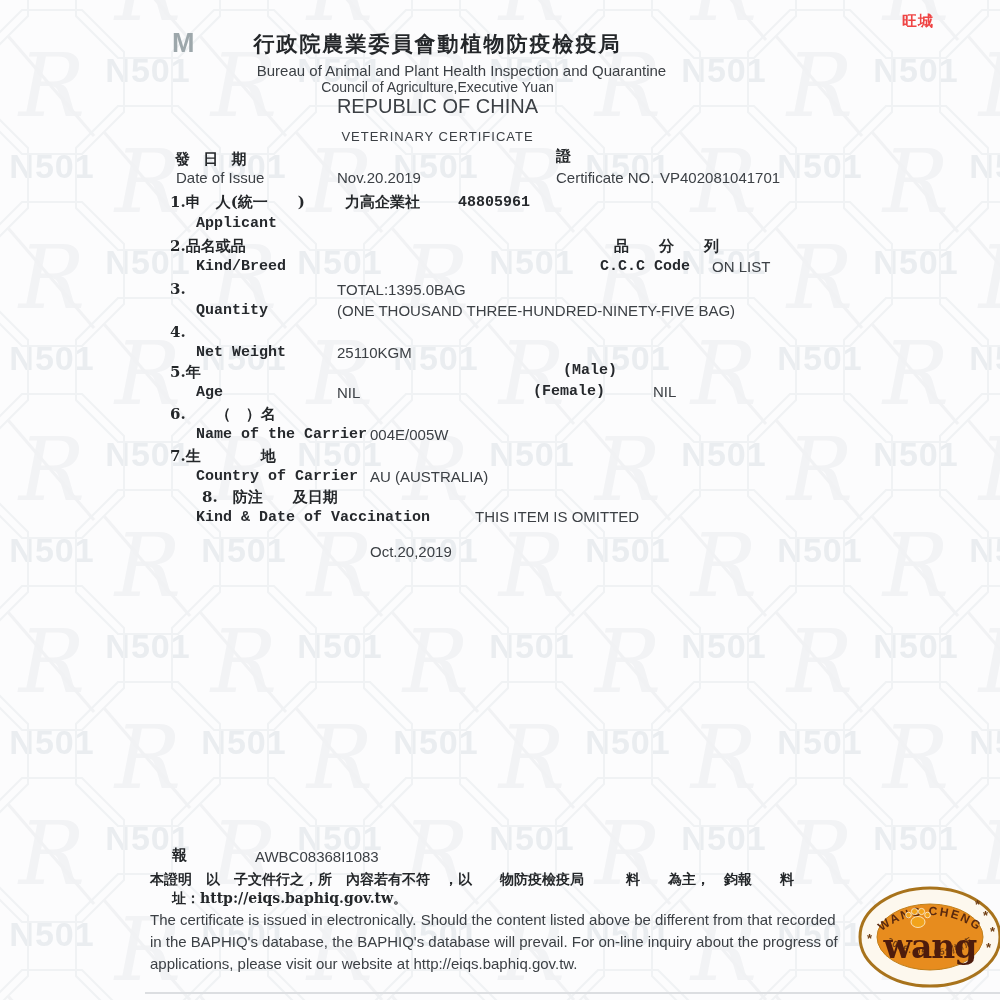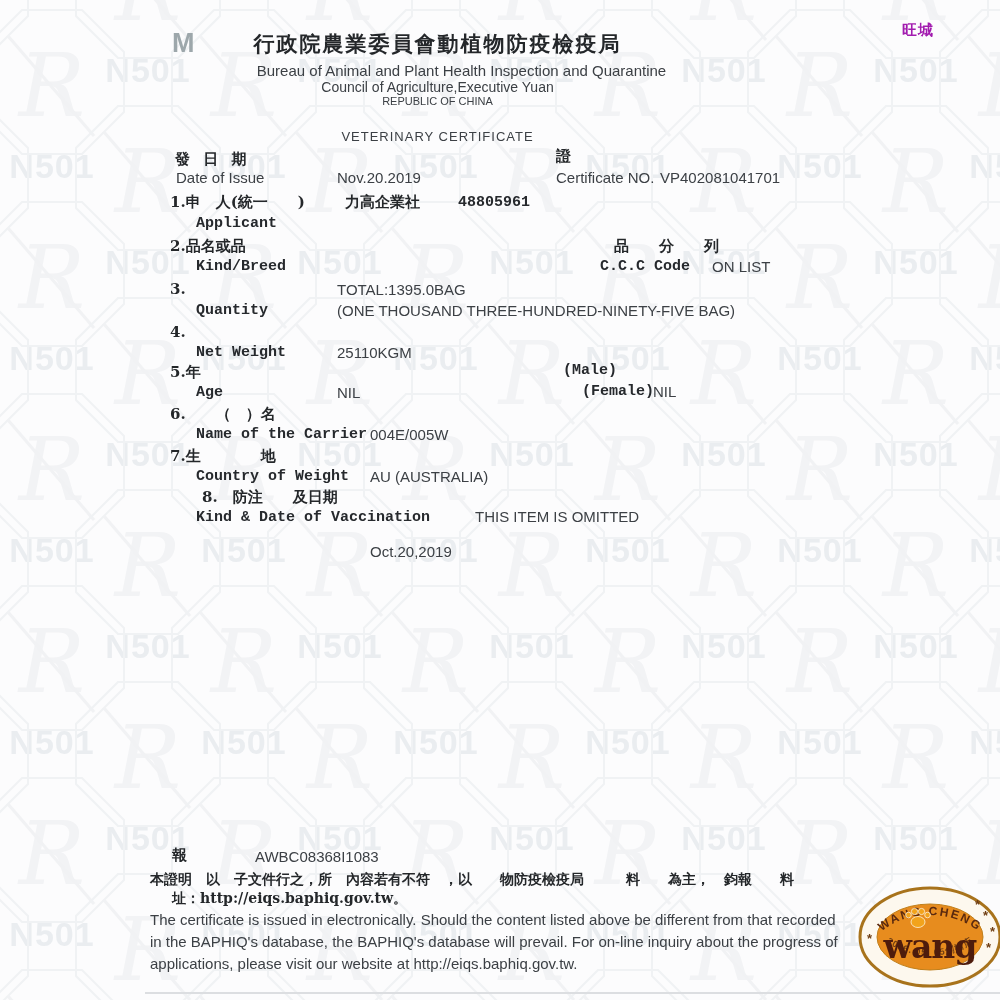--- a/index.html
+++ b/index.html
@@ -11,21 +11,21 @@
     font-family:"Liberation Sans",sans-serif;
   }
   .wm{position:absolute;left:0;top:0;width:1000px;height:1000px;z-index:0;}
   .content{position:absolute;left:0;top:0;width:1000px;height:1000px;z-index:1;}
   .line{position:absolute;font-size:15px;line-height:1.15;white-space:pre;}
   .zh{font-family:"DejaVu Serif",serif;font-weight:bold;color:#24272a;}
   .mono{font-family:"Liberation Mono","DejaVu Sans Mono",monospace;font-weight:bold;color:#26292d;}
   .sans{font-family:"Liberation Sans",sans-serif;color:#3c4045;}
   .center{left:0;width:875px;text-align:center;}
   .corner-m{position:absolute;left:172px;top:28px;font-size:27px;font-weight:bold;color:#9da7ab;font-family:"Liberation Sans",sans-serif;}
-  .brand{position:absolute;left:902px;top:21px;font-size:15px;font-weight:bold;color:#a21caf;font-family:Liberation Serif, serif;letter-spacing:1px;}
+  .brand{position:absolute;left:902px;top:12px;font-size:15px;font-weight:bold;color:#ef4444;font-family:Liberation Serif, serif;letter-spacing:1px;}
   .rule{position:absolute;left:145px;top:992px;width:855px;height:2px;background:#dcdee1;}
   .badge{position:absolute;left:857px;top:885px;width:146px;height:104px;}
 </style>
 </head>
 <body>
 
 <div class="page">
 
   <div class="wm" id="wm">
       <svg width="152" height="176" style="position: absolute; left: -120px; top: -90px;">
@@ -463,21 +463,21 @@
     </div>
 
   <div class="content">
 
     <div class="corner-m">M</div>
     <div class="brand">旺城</div>
 
     <div class="line zh center" style="top:32px;font-size:21px;letter-spacing:2px;">行政院農業委員會動植物防疫檢疫局</div>
     <div class="line sans center" style="top:62px;font-size:15px;padding-left:24px;">Bureau of Animal and Plant Health Inspection and Quarantine</div>
     <div class="line sans center" style="top:79px;font-size:14px;">Council of Agriculture,Executive Yuan</div>
-    <div class="line sans center" style="top:95px;font-size:11px;">REPUBLIC OF CHINA</div>
+    <div class="line sans center" style="top:95px;font-size:20px;">REPUBLIC OF CHINA</div>
     <div class="line sans center" style="top:130px;font-size:13px;letter-spacing:1px;">VETERINARY CERTIFICATE</div>
 
     <div class="line zh" style="left:175px;top:151px;letter-spacing:4px;">發 日 期</div>
     <div class="line zh" style="left:556px;top:148px;">證</div>
     <div class="line sans" style="left:176px;top:169px;">Date of Issue</div>
     <div class="line sans" style="left:337px;top:169px;">Nov.20.2019</div>
     <div class="line sans" style="left:556px;top:169px;">Certificate NO.</div>
     <div class="line sans" style="left:660px;top:169px;">VP402081041701</div>
 
     <div class="line zh" style="left:170px;top:194px;">1.申　人(統一　　)</div>
@@ -497,29 +497,29 @@
     <div class="line sans" style="left:337px;top:302px;">(ONE THOUSAND THREE-HUNDRED-NINETY-FIVE BAG)</div>
 
     <div class="line zh" style="left:170px;top:324px;">4.</div>
     <div class="line mono" style="left:196px;top:344px;">Net Weight</div>
     <div class="line sans" style="left:337px;top:344px;">25110KGM</div>
 
     <div class="line zh" style="left:170px;top:364px;">5.年</div>
     <div class="line mono" style="left:563px;top:362px;">(Male)</div>
     <div class="line mono" style="left:196px;top:384px;">Age</div>
     <div class="line sans" style="left:337px;top:384px;">NIL</div>
-    <div class="line mono" style="left:582px;top:383px;">(Female)</div>
+    <div class="line mono" style="left:533px;top:383px;">(Female)</div>
     <div class="line sans" style="left:653px;top:383px;">NIL</div>
 
     <div class="line zh" style="left:170px;top:406px;">6.　　（　）名</div>
     <div class="line mono" style="left:196px;top:426px;">Name of the Carrier</div>
     <div class="line sans" style="left:370px;top:426px;">004E/005W</div>
 
     <div class="line zh" style="left:170px;top:448px;">7.生　　　　地</div>
-    <div class="line mono" style="left:196px;top:468px;">Country of Weight</div>
+    <div class="line mono" style="left:196px;top:468px;">Country of Carrier</div>
     <div class="line sans" style="left:370px;top:468px;">AU (AUSTRALIA)</div>
 
     <div class="line zh" style="left:170px;top:489px;margin-left:32px;">8.　防注　　及日期</div>
     <div class="line mono" style="left:196px;top:509px;">Kind &amp; Date of Vaccination</div>
     <div class="line sans" style="left:475px;top:508px;">THIS ITEM IS OMITTED</div>
 
     <div class="line sans" style="left:370px;top:543px;">Oct.20,2019</div>
 
     <div class="line zh" style="left:172px;top:847px;">報</div>
     <div class="line sans" style="left:255px;top:848px;text-align:center;">AWBC08368I1083</div>

